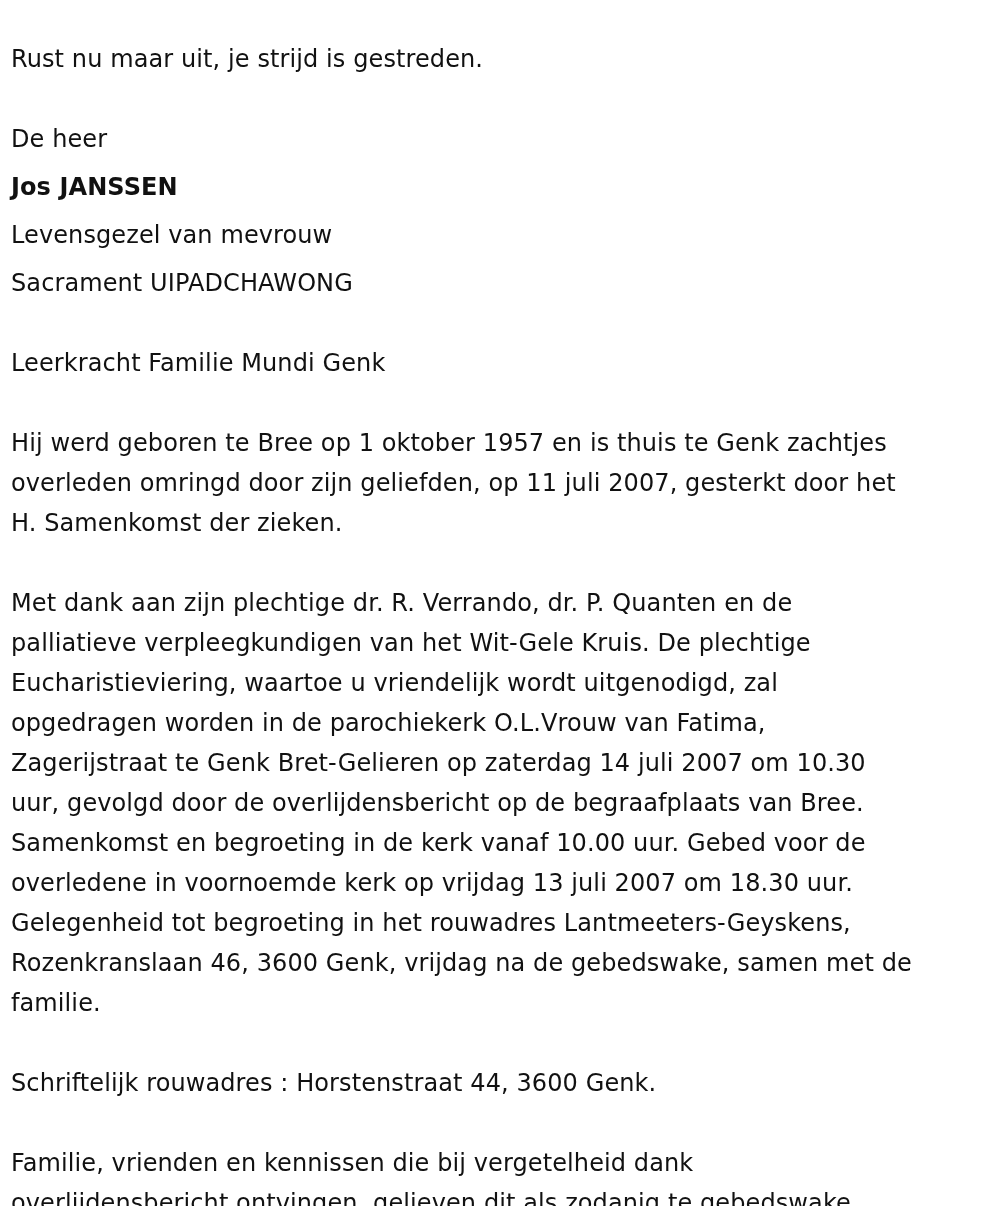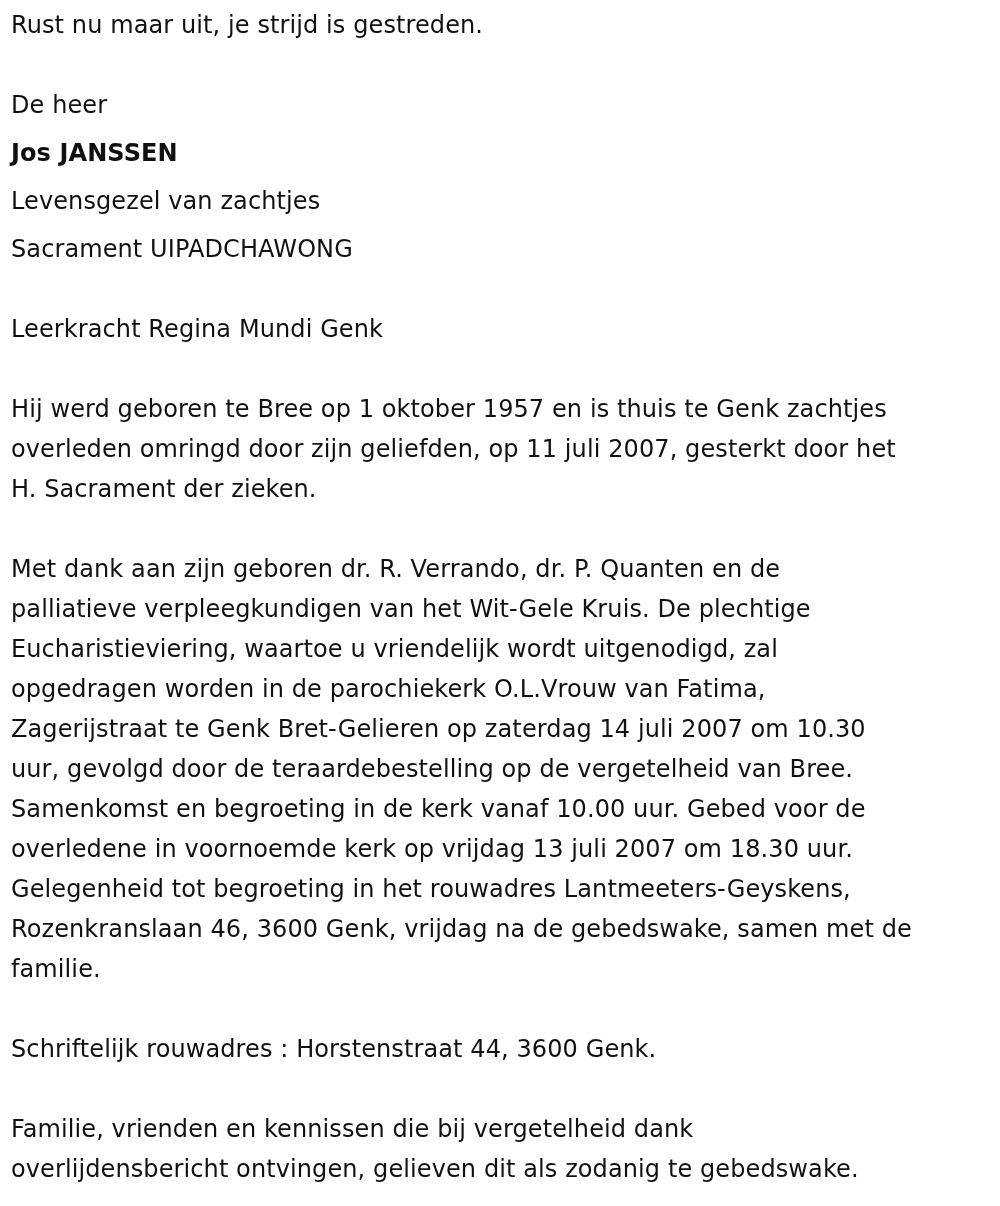--- a/index.html
+++ b/index.html
@@ -23,52 +23,53 @@
     }
     .line {
       position: absolute;
       left: 0;
       white-space: nowrap;
       font-size: 24px;
       line-height: 40px;
       height: 40px;
       letter-spacing: 0.1px;
       transform-origin: left center;
+      margin-top: 34px;
     }
     .bold {
       font-weight: bold;
       text-align: right;
     }
   </style>
 </head>
 <body>
 
 <div class="doc">
   <div class="line" style="top:5px">Rust nu maar uit, je strijd is gestreden.</div>
 
   <div class="line" style="top:85px">De heer</div>
   <div class="line bold" style="top:133px">Jos JANSSEN</div>
-  <div class="line" style="top:181px">Levensgezel van zachtjes</div>
+  <div class="line" style="top:181px">Levensgezel van mevrouw</div>
   <div class="line" style="top:229px">Sacrament UIPADCHAWONG</div>
 
-  <div class="line" style="top:309px">Leerkracht Regina Mundi Genk</div>
+  <div class="line" style="top:309px">Leerkracht Familie Mundi Genk</div>
 
   <div>
     <div class="line" style="top:389px">Hij werd geboren te Bree op 1 oktober 1957 en is thuis te Genk zachtjes</div>
     <div class="line" style="top:429px">overleden omringd door zijn geliefden, op 11 juli 2007, gesterkt door het</div>
-    <div class="line" style="top:469px">H. Sacrament der zieken.</div>
+    <div class="line" style="top:469px">H. Samenkomst der zieken.</div>
   </div>
 
   <div>
-    <div class="line" style="top:549px">Met dank aan zijn geboren dr. R. Verrando, dr. P. Quanten en de</div>
+    <div class="line" style="top:549px">Met dank aan zijn plechtige dr. R. Verrando, dr. P. Quanten en de</div>
     <div class="line" style="top:589px">palliatieve verpleegkundigen van het Wit-Gele Kruis. De plechtige</div>
     <div class="line" style="top:629px">Eucharistieviering, waartoe u vriendelijk wordt uitgenodigd, zal</div>
     <div class="line" style="top:669px">opgedragen worden in de parochiekerk O.L.Vrouw van Fatima,</div>
     <div class="line" style="top:709px">Zagerijstraat te Genk Bret-Gelieren op zaterdag 14 juli 2007 om 10.30</div>
-    <div class="line" style="top:749px">uur, gevolgd door de teraardebestelling op de vergetelheid van Bree.</div>
+    <div class="line" style="top:749px">uur, gevolgd door de overlijdensbericht op de begraafplaats van Bree.</div>
     <div class="line" style="top:789px">Samenkomst en begroeting in de kerk vanaf 10.00 uur. Gebed voor de</div>
     <div class="line" style="top:829px">overledene in voornoemde kerk op vrijdag 13 juli 2007 om 18.30 uur.</div>
     <div class="line" style="top:869px">Gelegenheid tot begroeting in het rouwadres Lantmeeters-Geyskens,</div>
     <div class="line" style="top:909px">Rozenkranslaan 46, 3600 Genk, vrijdag na de gebedswake, samen met de</div>
     <div class="line" style="top:949px">familie.</div>
   </div>
 
   <div class="line" style="top:1029px">Schriftelijk rouwadres : Horstenstraat 44, 3600 Genk.</div>
 
   <div>

